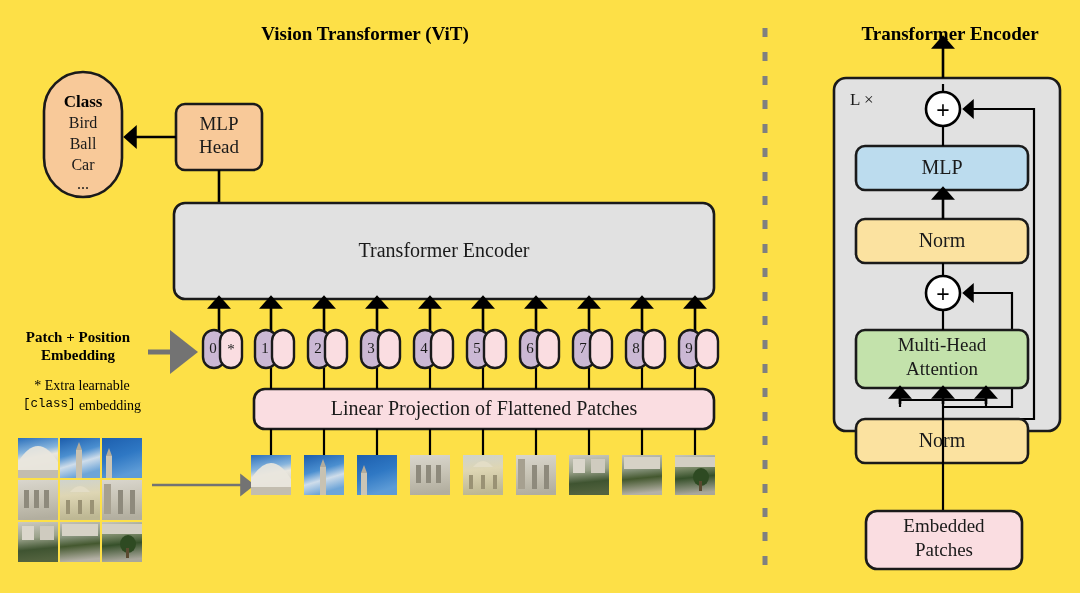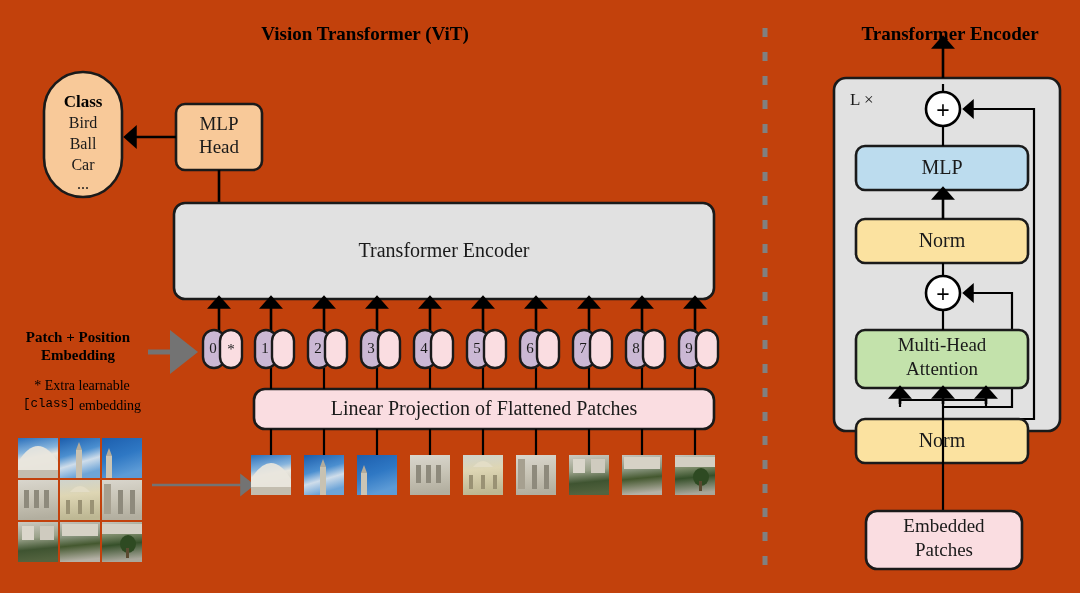--- a/index.html
+++ b/index.html
@@ -9,21 +9,21 @@
     background: #ffffff;
   }
   body {
     font-family: "Liberation Serif", "DejaVu Serif", serif;
     color: #000000;
   }
   #canvas {
     position: relative;
     width: 1080px;
     height: 593px;
-    background: #c2410c;
+    background: #fde047;
     overflow: hidden;
   }
   svg.layer {
     position: absolute;
     left: 0;
     top: 0;
     width: 1080px;
     height: 593px;
   }
   .ttl {

